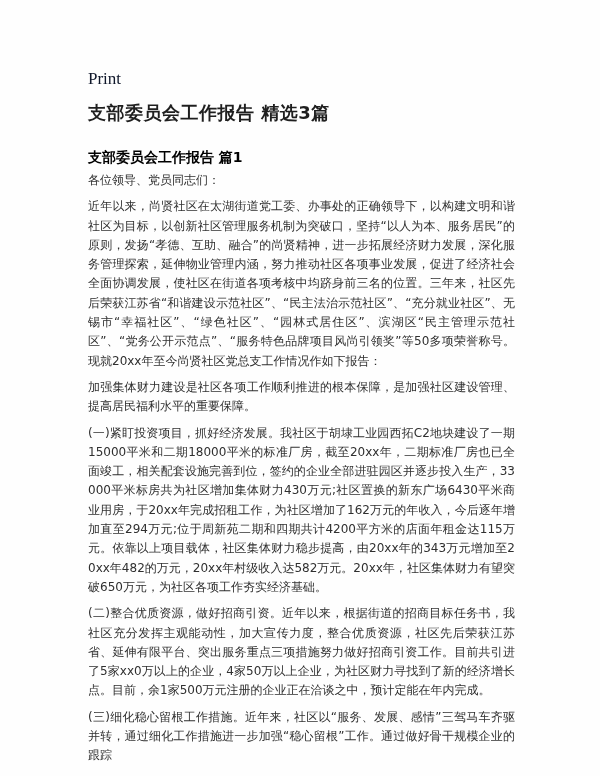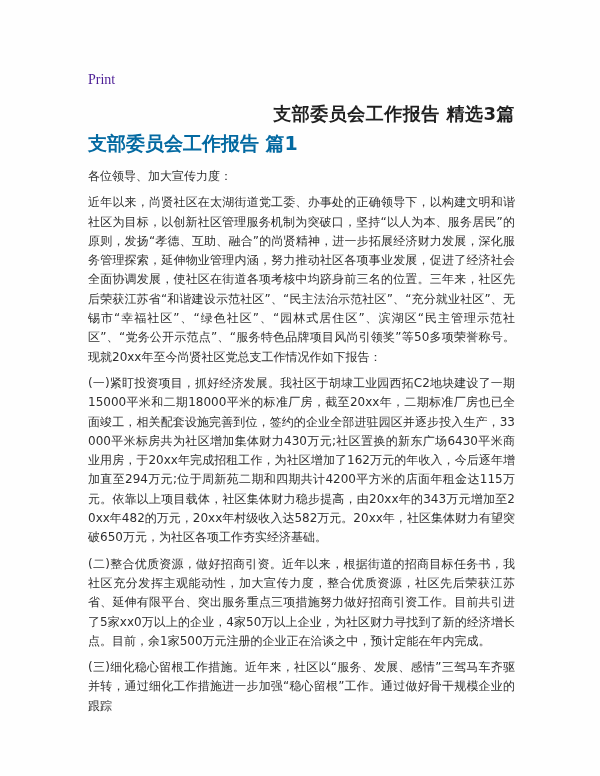--- a/index.html
+++ b/index.html
@@ -11,47 +11,47 @@
     background: #fefefe;
     overflow: hidden;
     font-family: "DejaVu Sans", "Liberation Sans", sans-serif;
     color: #2f2f2f;
   }
   .content {
     padding: 69px 85px 0 88px; 
   }
   .print-label {
     font-family: "Liberation Serif", "DejaVu Serif", serif;
-    font-size: 14px;
+    font-size: 17px;
     line-height: 14px;
-    color: #4c1d95;
+    color: #0f172a;
     margin: 0 0 15px 0;
     display: inline-block;
     cursor: pointer;
   }
   .doc-title {
     font-size: 18px;
     line-height: 24px;
     font-weight: bold;
-    text-align: right;
+    text-align: left;
     color: #1f1f1f;
     letter-spacing: 0.5px;
-    margin: 0 0 8px 0;
+    margin: 0 0 23px 0;
   }
   .doc-subtitle {
     font-size: 12px;
     line-height: 17px;
     margin: 0 0 9px 0;
   }
   .part-heading {
-    font-size: 19px;
+    font-size: 14px;
     line-height: 19px;
     font-weight: bold;
-    color: #0369a1;
-    margin: 0 0 14px 0;
+    color: #000000;
+    margin: 0 0 4px 0;
   }
   .para {
     font-size: 12px;
     line-height: 19.3px;
     text-align: justify;
     color: #2f2f2f;
     margin: 0 0 7px 0;
     word-break: break-all;
   }
 </style>
@@ -61,25 +61,26 @@
 <div class="page">
   <div class="content">
 
     <span class="print-label">Print</span>
 
     <h1 class="doc-title">支部委员会工作报告 精选3篇</h1>
 
 
     <h2 class="part-heading">支部委员会工作报告 篇1</h2>
 
-    <p class="para">各位领导、加大宣传力度：</p>
+    <p class="para">各位领导、党员同志们：</p>
 
     <p class="para">近年以来，尚贤社区在太湖街道党工委、办事处的正确领导下，以构建文明和谐社区为目标，以创新社区管理服务机制为突破口，坚持“以人为本、服务居民”的原则，发扬“孝德、互助、融合”的尚贤精神，进一步拓展经济财力发展，深化服务管理探索，延伸物业管理内涵，努力推动社区各项事业发展，促进了经济社会全面协调发展，使社区在街道各项考核中均跻身前三名的位置。三年来，社区先后荣获江苏省“和谐建设示范社区”、“民主法治示范社区”、“充分就业社区”、无锡市“幸福社区”、“绿色社区”、“园林式居住区”、滨湖区“民主管理示范社区”、“党务公开示范点”、“服务特色品牌项目风尚引领奖”等50多项荣誉称号。现就20xx年至今尚贤社区党总支工作情况作如下报告：</p>
 
 
+    <p class="para">加强集体财力建设是社区各项工作顺利推进的根本保障，是加强社区建设管理、提高居民福利水平的重要保障。</p>
 
     <p class="para">(一)紧盯投资项目，抓好经济发展。我社区于胡埭工业园西拓C2地块建设了一期15000平米和二期18000平米的标准厂房，截至20xx年，二期标准厂房也已全面竣工，相关配套设施完善到位，签约的企业全部进驻园区并逐步投入生产，33000平米标房共为社区增加集体财力430万元;社区置换的新东广场6430平米商业用房，于20xx年完成招租工作，为社区增加了162万元的年收入，今后逐年增加直至294万元;位于周新苑二期和四期共计4200平方米的店面年租金达115万元。依靠以上项目载体，社区集体财力稳步提高，由20xx年的343万元增加至20xx年482的万元，20xx年村级收入达582万元。20xx年，社区集体财力有望突破650万元，为社区各项工作夯实经济基础。</p>
 
     <p class="para">(二)整合优质资源，做好招商引资。近年以来，根据街道的招商目标任务书，我社区充分发挥主观能动性，加大宣传力度，整合优质资源，社区先后荣获江苏省、延伸有限平台、突出服务重点三项措施努力做好招商引资工作。目前共引进了5家xx0万以上的企业，4家50万以上企业，为社区财力寻找到了新的经济增长点。目前，余1家500万元注册的企业正在洽谈之中，预计定能在年内完成。</p>
 
     <p class="para">(三)细化稳心留根工作措施。近年来，社区以“服务、发展、感情”三驾马车齐驱并转，通过细化工作措施进一步加强“稳心留根”工作。通过做好骨干规模企业的跟踪</p>
 
   </div>
 </div>
 

